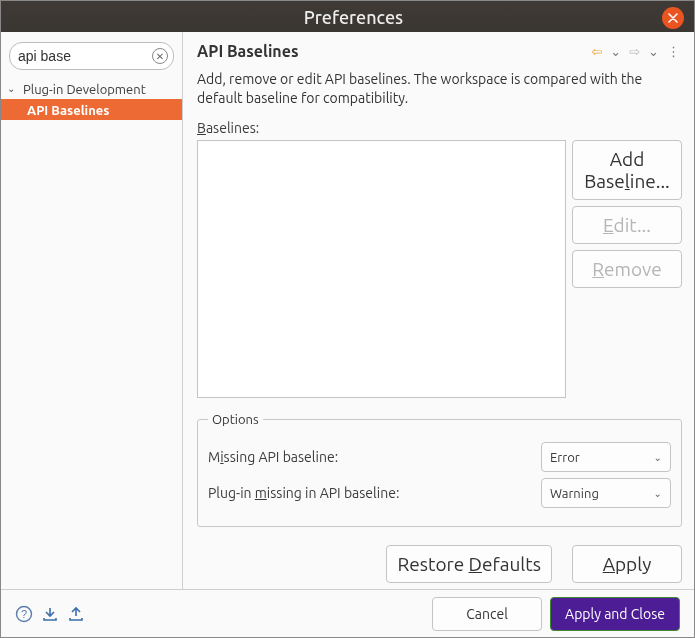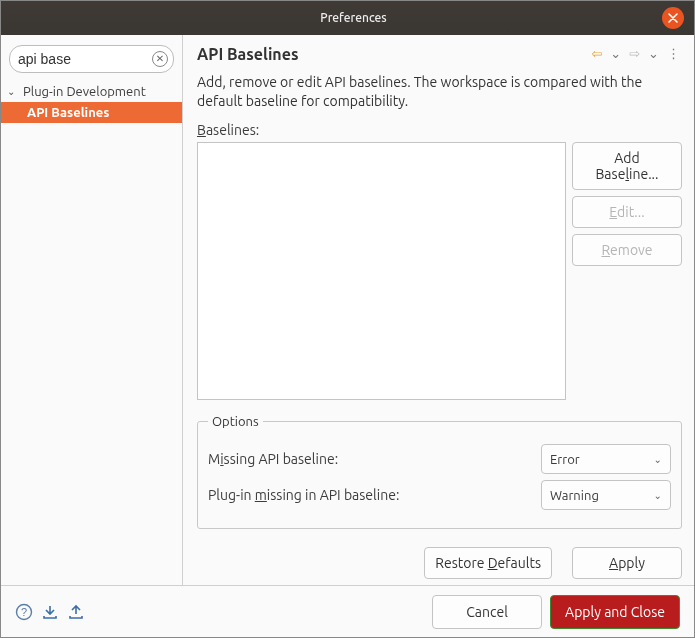--- a/index.html
+++ b/index.html
@@ -16,21 +16,21 @@
   .window { width: 695px; height: 638px; display: flex; flex-direction: column; border: 1px solid #888; }
   .titlebar {
     height: 34px;
     background: linear-gradient(#3f3a36, #3a3632);
     color: #eee;
     display: flex;
     align-items: center;
     justify-content: center;
     position: relative;
     font-weight: 500;
-    font-size: 12px;
+    font-size: 18px;
     padding-left: 12px;
   }
   .titlebar .close {
     position: absolute; right: 10px; top: 6px;
     width: 22px; height: 22px; border-radius: 11px;
     background: #e95420;
     display: flex; align-items: center; justify-content: center;
     color: #fff; font-size: 12px; cursor: pointer;
   }
   .body {
@@ -90,25 +90,25 @@
   .sect-label { margin-top: 12px; font-size: 14px; }
   .sect-label .u { text-decoration: underline; }
   .baseline-row { display: flex; gap: 6px; margin-top: 4px; }
   .baseline-list {
     flex: 1; height: 258px;
     border: 1px solid #c4c4c4; background: #fff;
   }
   .side-buttons { display: flex; flex-direction: column; gap: 6px; width: 110px; }
   .btn {
     border: 1px solid #c4c4c4; background: #fdfdfd; border-radius: 4px;
-    padding: 7px 10px; font-size: 14px; text-align: center; cursor: pointer;
+    padding: 7px 10px; font-size: 19px; text-align: center; cursor: pointer;
     color: #333;
   }
   .btn.disabled { color: #b5b5b5; cursor: default; text-align: center; }
-  .btn.primary { background: #b91c1c; border-color: #3f8a31; color: #fff; }
+  .btn.primary { background: #4c1d95; border-color: #3f8a31; color: #fff; }
   fieldset.options {
     border: 1px solid #c8c8c8; border-radius: 3px;
     margin: 14px 0 10px 0; padding: 10px 10px 12px 10px;
   }
   fieldset.options legend { font-size: 13px; color: #333; padding: 0 4px; margin-top: 40px; }
   .opt-row { display: flex; align-items: center; justify-content: space-between; margin: 6px 0; font-size: 14px; }
   .select {
     width: 130px; height: 30px;
     border: 1px solid #c4c4c4; border-radius: 4px; background: #fdfdfd;
     display: flex; align-items: center; justify-content: space-between;

